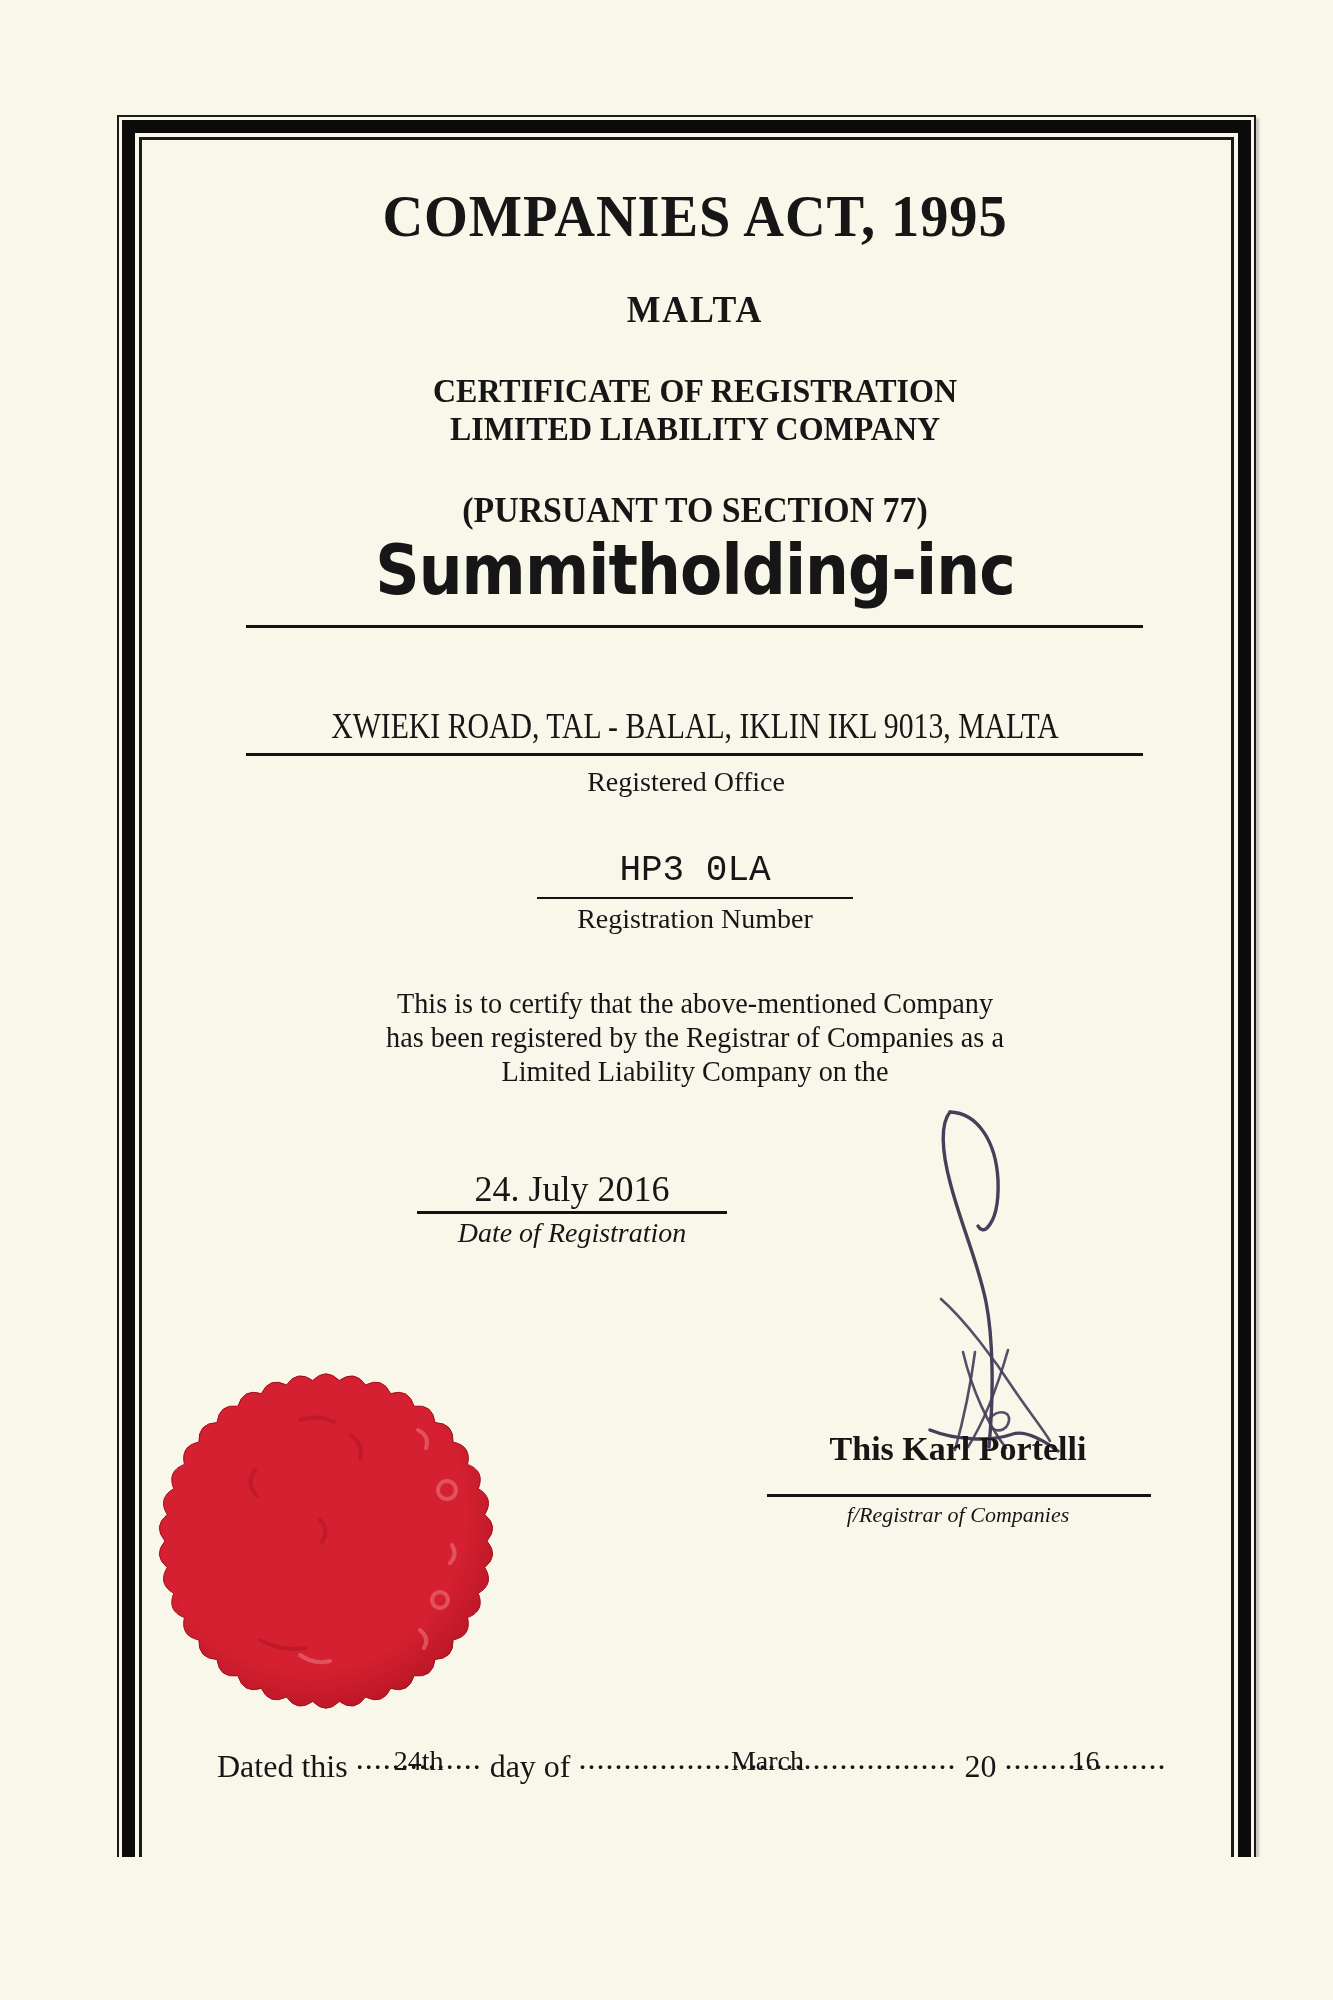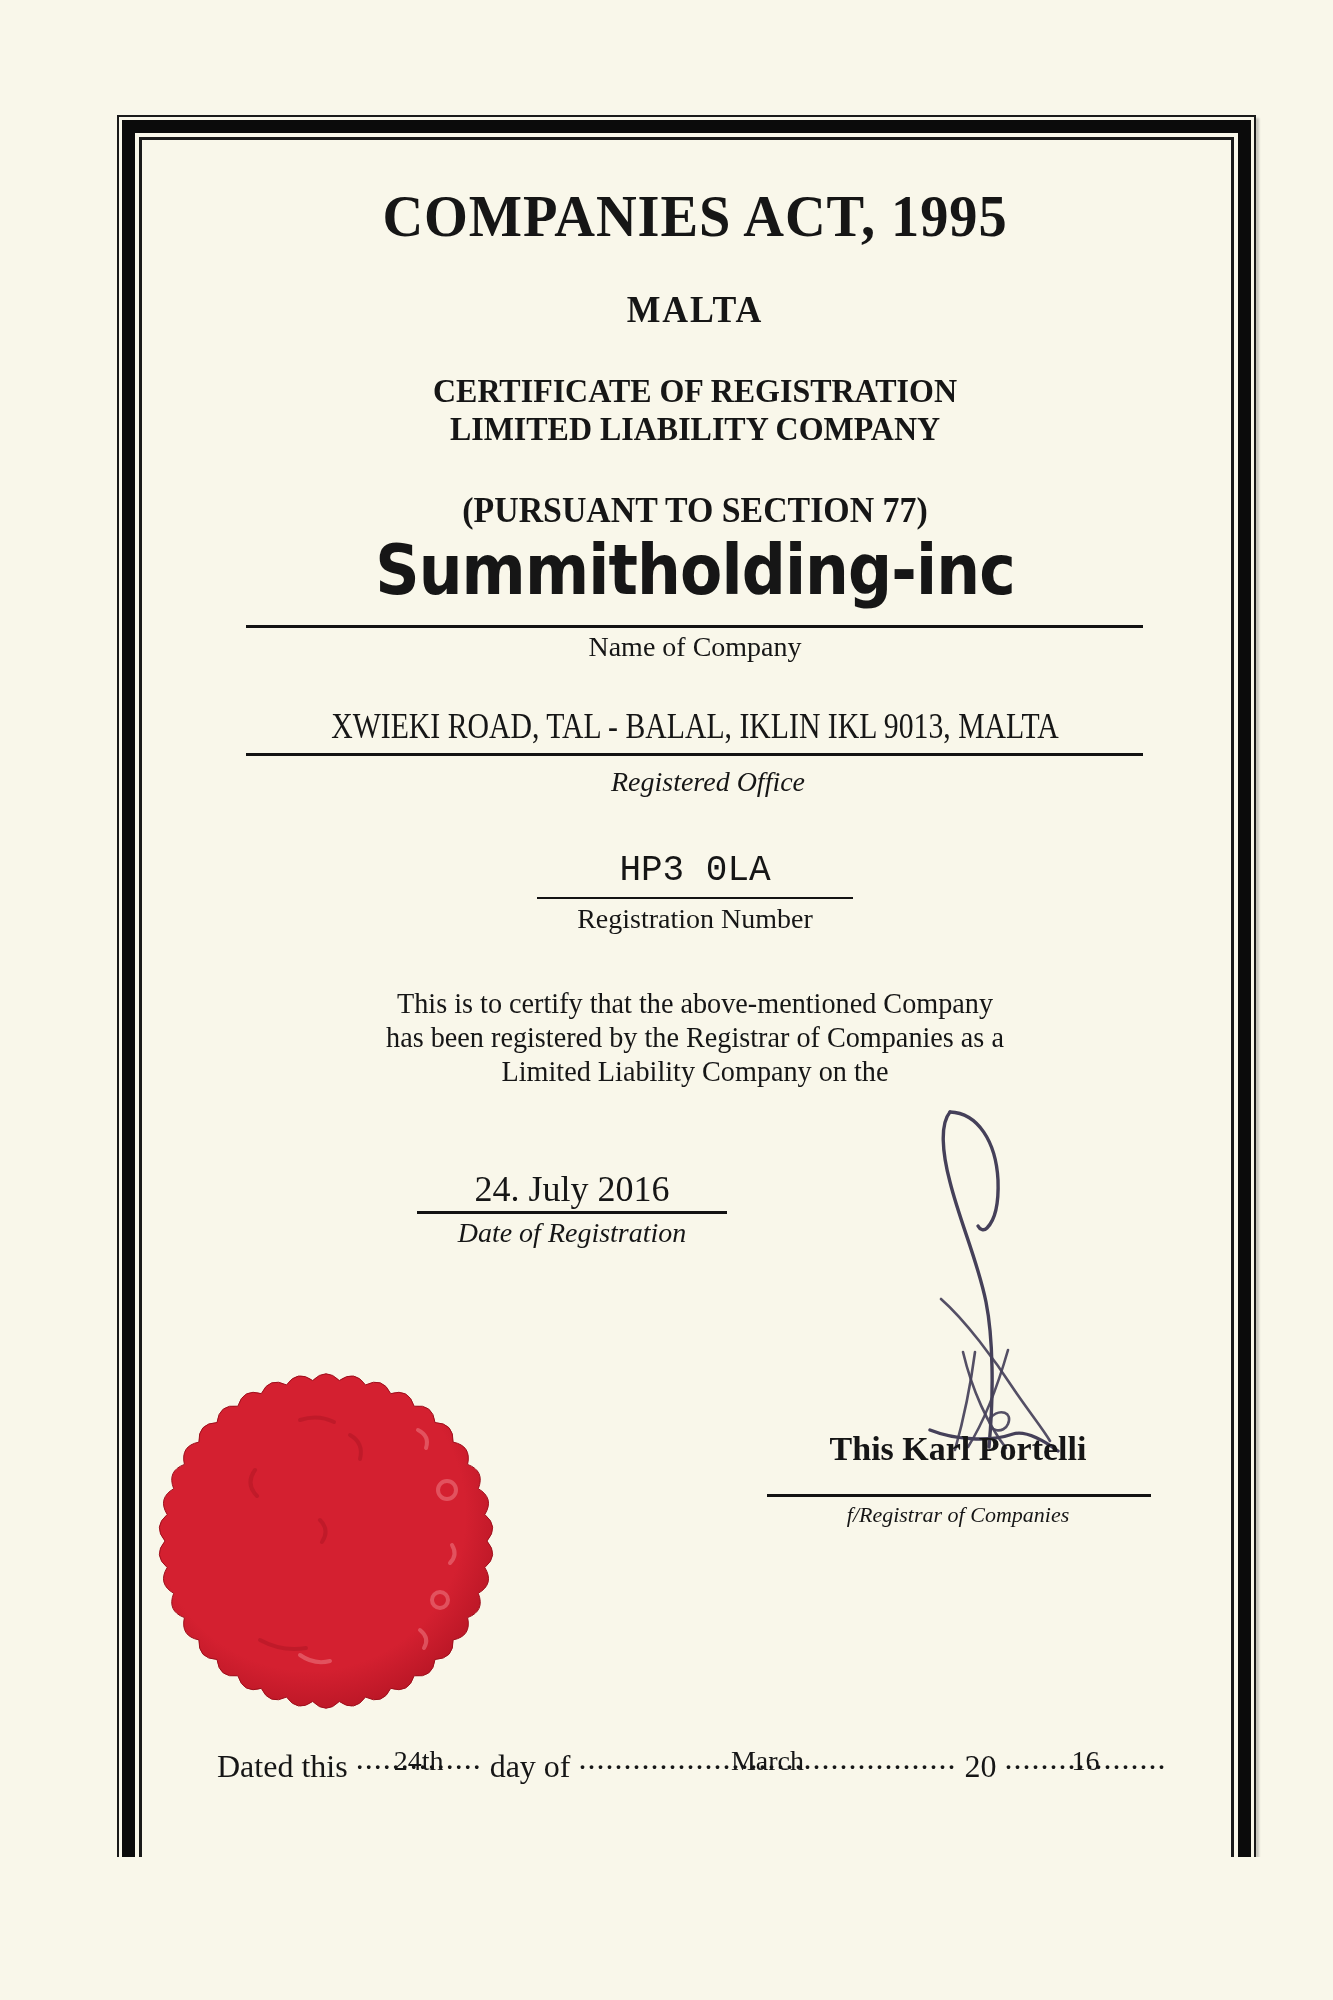--- a/index.html
+++ b/index.html
@@ -52,25 +52,24 @@
 
   <div class="abs serif-bold cond94" style="left:245px; top:287px; width:900px; font-size:38px; letter-spacing:2px;">MALTA</div>
 
   <div class="abs serif-bold cond94" style="left:245px; top:372px; width:900px; font-size:34px; line-height:38px;">CERTIFICATE OF REGISTRATION</div>
   <div class="abs serif-bold cond94" style="left:245px; top:410px; width:900px; font-size:34px; line-height:38px;">LIMITED LIABILITY COMPANY</div>
 
   <div class="abs serif-bold cond94" style="left:245px; top:489px; width:900px; font-size:36px;">(PURSUANT TO SECTION 77)</div>
 
   <div class="abs cond88" style="left:245px; top:529px; width:900px; font-size:70px; font-weight:bold; font-family:'DejaVu Sans',sans-serif; letter-spacing:-1px;">Summitholding-inc</div>
   <div class="rule" style="left:246px; top:625px; width:897px;"></div>
-  <div class="abs label" style="left:245px; top:631px; width:900px;">Name of Company</div>
 
   <div class="abs cond85" style="left:245px; top:707px; width:900px; font-size:35px;">XWIEKI ROAD, TAL - BALAL, IKLIN IKL 9013, MALTA</div>
   <div class="rule" style="left:246px; top:753px; width:897px;"></div>
-  <div class="abs label" style="left:258px; top:766px; width:900px;font-style:italic;">Registered Office</div>
+  <div class="abs label" style="left:236px; top:766px; width:900px;">Registered Office</div>
 
   <div class="abs" style="left:245px; top:850px; width:900px; font-size:36px;font-family:Liberation Mono, monospace;">HP3 0LA</div>
   <div class="rule" style="left:537px; top:897px; width:316px; height:2px;"></div>
   <div class="abs label" style="left:245px; top:903px; width:900px;text-align:center;">Registration Number</div>
 
   <div class="abs cond94" style="left:245px; top:986px; width:900px; font-size:30px; line-height:34px;">
     <div>This is to certify that the above-mentioned Company</div>
     <div>has been registered by the Registrar of Companies as a</div>
     <div>Limited Liability Company on the</div>
   </div>

